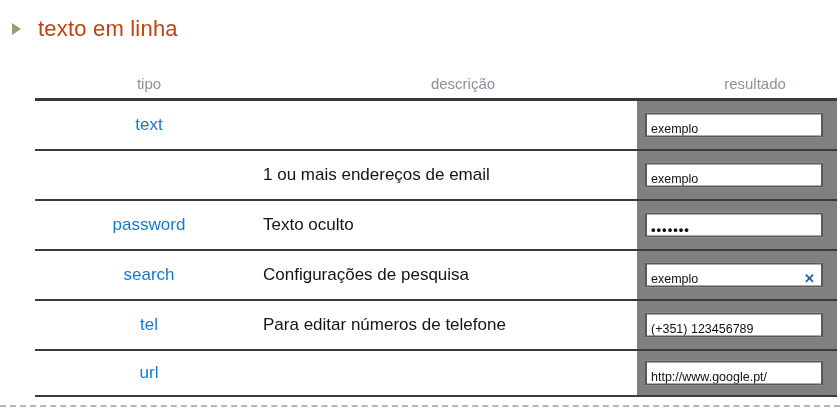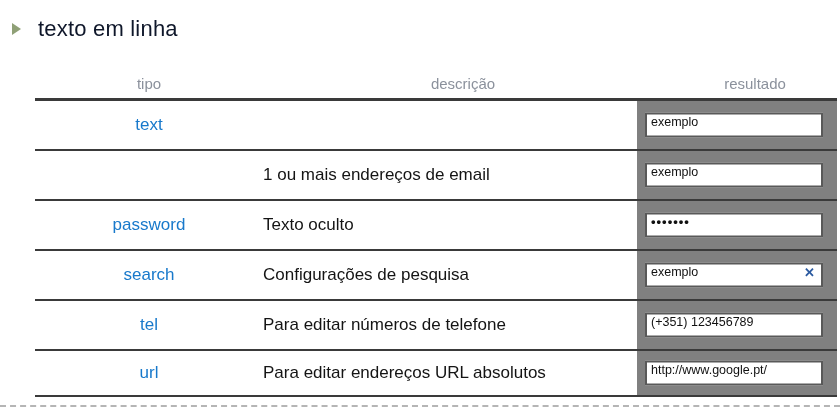--- a/index.html
+++ b/index.html
@@ -22,21 +22,21 @@
     gap: 17px;
   }
   .bullet-triangle {
     width: 0; height: 0;
     border-top: 6px solid transparent;
     border-bottom: 6px solid transparent;
     border-left: 9px solid #8fa076;
   }
   .page-title {
     font-size: 22px;
-    color: #0f172a;
+    color: #c2410c;
     letter-spacing: 0.2px;
   }
 
   
   .col-header {
     position: absolute;
     top: 70px;
     height: 28px;
     line-height: 28px;
     text-align: center;
@@ -99,21 +99,21 @@
   .input-box {
     position: absolute;
     left: 610px;
     width: 166px;
     height: 21px;
     top: 50%;
     transform: translateY(-50%);
     background: #ffffff;
     border: 2px solid #595959;
     display: flex;
-    align-items: flex-start;
+    align-items: flex-end;
     padding: 0 4px;
     font-size: 12.5px;
     color: #111111;
     white-space: nowrap;
     overflow: hidden;
   }
   .input-box .input-value { flex: 1 1 auto; }
   .password-value {
     font-weight: bold;
     letter-spacing: 1px;
@@ -189,21 +189,20 @@
   <div class="row" style="top:301px;">
     <span class="cell-tipo">tel</span>
     <span class="cell-desc">Para editar números de telefone</span>
     <div class="input-box">
       <span class="input-value">(+351) 123456789</span>
     </div>
   </div>
 
   <div class="row" style="top:351px; height:44px;">
     <span class="cell-tipo">url</span>
-    <span class="cell-desc">Para editar endereços URL absolutos</span>
     <div class="input-box">
       <span class="input-value">http://www.google.pt/</span>
     </div>
   </div>
 
   <div class="bottom-dashed"></div>
 
 </div>
 
 </body></html>

